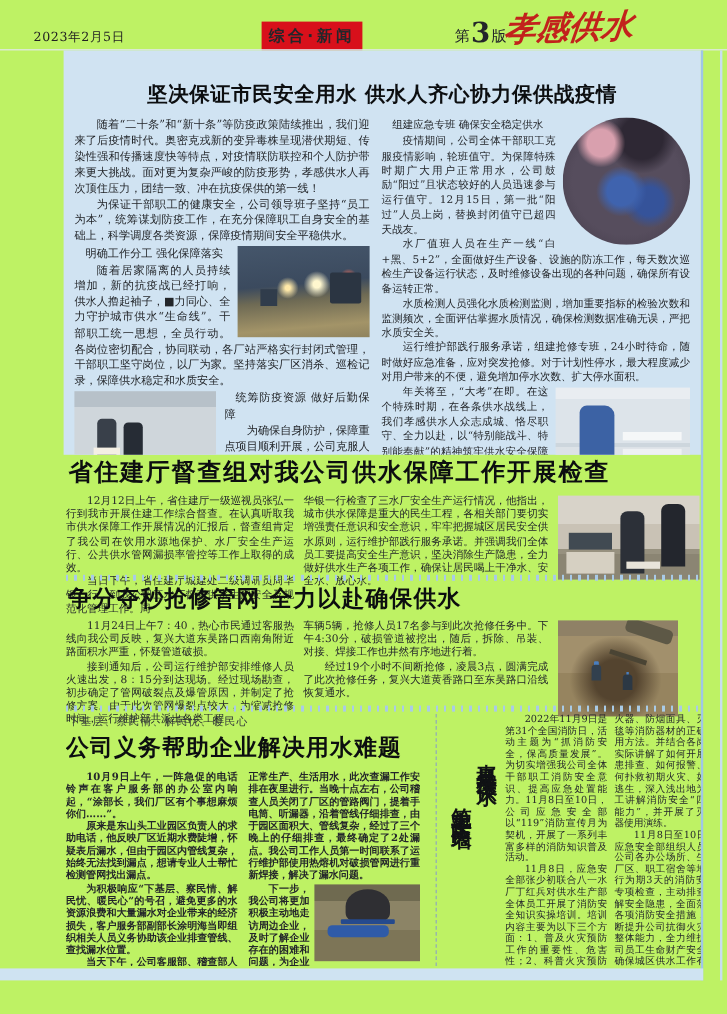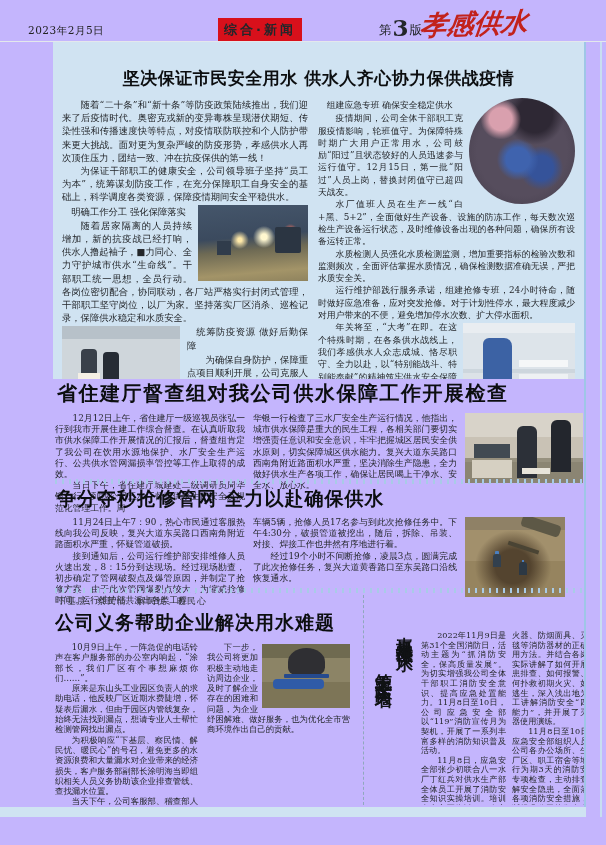--- a/index.html
+++ b/index.html
@@ -1,16 +1,16 @@
 <!DOCTYPE html>
 <html><head>
 <meta charset="utf-8">
 <style>
   html,body{margin:0;padding:0;background:#ffffff;}
-  .page{position:relative;width:606px;height:845px;background:#c4b5fd;overflow:hidden;
+  .page{position:relative;width:606px;height:845px;background:#bef264;overflow:hidden;
         font-family:"DejaVu Serif","Liberation Serif",serif;color:#23262a;}
 
   
   .date{position:absolute;left:28px;top:24px;font-size:10.5px;letter-spacing:.5px;color:#222;}
   .section-box{position:absolute;left:218px;top:18px;width:84px;height:24px;background:#d8101b;
 _
         color:#fff;display:flex;align-items:center;justify-content:center;
         font-family:"DejaVu Sans","Liberation Sans",sans-serif;font-weight:bold;
         font-size:13px;letter-spacing:3px;}
   .edition{position:absolute;left:379px;top:16px;display:flex;align-items:flex-end;line-height:1;}
@@ -111,32 +111,32 @@
   .art3 .title{margin:0 0 5px 2px;font-size:19px;font-weight:bold;letter-spacing:1px;
       font-family:"DejaVu Sans","Liberation Sans",sans-serif;color:#0c0e10;white-space:nowrap;}
 
   
   .bottom{position:absolute;left:55px;top:595px;width:529px;height:210px;display:flex;overflow:hidden;}
   .art4{width:300px;flex:none;}
   .art4 .kicker{font-size:9px;margin:0 0 2px 2px;letter-spacing:1px;color:#33373c;}
   .art4 .title{margin:0 0 6px 0;font-size:19px;font-weight:bold;letter-spacing:1px;
       font-family:"DejaVu Sans","Liberation Sans",sans-serif;color:#0c0e10;white-space:nowrap;}
   .a4cols{display:flex;gap:9px;}
-  .a4c{width:143px;font-size:8.4px;line-height:10.3px;text-align:justify;}
+  .a4c{width:143px;font-size:8.4px;line-height:10.3px;text-align:justify;font-weight:bold;}
   .a4c p{margin:0;text-indent:2em;}
   .a4c p.cont{text-indent:0;}
 
   .art5{flex:1;margin-left:8px;border-left:1px dashed #90a8bd;padding-left:7px;
       display:flex;gap:6px;}
   .vtitle{width:44px;flex:none;writing-mode:vertical-rl;
       font-family:"DejaVu Sans","Liberation Sans",sans-serif;font-weight:bold;color:#101214;}
   .vtitle .vt{display:block;font-size:17px;line-height:21px;letter-spacing:3px;}
   .vtitle .vt1{margin-top:28px;}
   .vtitle .vt2{margin-top:64px;}
-  .a5c{width:85px;font-size:8.1px;line-height:9.6px;text-align:justify;margin-top:36px;}
+  .a5c{width:85px;font-size:8.1px;line-height:9.6px;text-align:justify;}
   .a5c p{margin:0;text-indent:2em;}
   .a5c p.cont{text-indent:0;}
 </style>
 </head>
 <body>
 
 <div class="page">
 
   <div class="date">2023年2月5日</div>
   <div class="section-box">综合·新闻</div>
@@ -179,33 +179,33 @@
   </div>
 
   <div class="art2">
     <div class="title">省住建厅督查组对我公司供水保障工作开展检查</div>
     <div class="artcols">
       <div class="a23 a2c1">
         <p>12月12日上午，省住建厅一级巡视员张弘一行到我市开展住建工作综合督查。在认真听取我市供水保障工作开展情况的汇报后，督查组肯定了我公司在饮用水源地保护、水厂安全生产运行、公共供水管网漏损率管控等工作上取得的成效。</p>
         <p>当日下午，省住建厅城建处二级调研员周华银一行，到我公司三水厂督查供水生产安全及规范化管理工作。周</p>
       </div>
       <div class="a23 a2c2">
-        <p class="cont">华银一行检查了三水厂安全生产运行情况，他指出，城市供水保障是重大的民生工程，各相关部门要切实增强责任意识和安全意识，牢牢把握城区居民安全供水原则，切实保障城区供水能力。复兴大道东吴路口西南角附近路面积水严重，坚决消除生产隐患，全力做好供水生产各项工作，确保让居民喝上干净水、安全水、放心水。</p>
+        <p class="cont">华银一行检查了三水厂安全生产运行情况，他指出，城市供水保障是重大的民生工程，各相关部门要切实增强责任意识和安全意识，牢牢把握城区居民安全供水原则，运行维护部践行服务承诺。并强调我们全体员工要提高安全生产意识，坚决消除生产隐患，全力做好供水生产各项工作，确保让居民喝上干净水、安全水、放心水。</p>
       </div>
       <div class="ph ph-office"></div>
     </div>
   </div>
 
   <div class="stars s1"></div>
 
   <div class="art3">
     <div class="title">争分夺秒抢修管网 全力以赴确保供水</div>
     <div class="artcols">
       <div class="a23 a3c1">
-        <p>11月24日上午7：90，热心市民通过客服热线向我公司反映，复兴大道东吴路口西南角附近路面积水严重，怀疑管道破损。</p>
+        <p>11月24日上午7：40，热心市民通过客服热线向我公司反映，复兴大道东吴路口西南角附近路面积水严重，怀疑管道破损。</p>
         <p>接到通知后，公司运行维护部安排维修人员火速出发，8：15分到达现场。经过现场勘查，初步确定了管网破裂点及爆管原因，并制定了抢修方案。由于此次管网爆裂点较大，为缩减抢修时间，运行维护部共派出各类工程</p>
       </div>
       <div class="a23 a3c2">
         <p class="cont">车辆5辆，抢修人员17名参与到此次抢修任务中。下午4:30分，破损管道被挖出，随后，拆除、吊装、对接、焊接工作也井然有序地进行着。</p>
         <p>经过19个小时不间断抢修，凌晨3点，圆满完成了此次抢修任务，复兴大道黄香路口至东吴路口沿线恢复通水。</p>
       </div>
       <div class="ph ph-dig"></div>
     </div>
   </div>
 
@@ -216,20 +216,21 @@
       <div class="kicker">下基层、察民情、解民忧、暖民心</div>
       <div class="title">公司义务帮助企业解决用水难题</div>
       <div class="a4cols">
         <div class="a4c">
           <p>10月9日上午，一阵急促的电话铃声在客户服务部的办公室内响起，“涂部长，我们厂区有个事想麻烦你们……”。</p>
           <p>原来是东山头工业园区负责人的求助电话，他反映厂区近期水费陡增，怀疑表后漏水，但由于园区内管线复杂，始终无法找到漏点，想请专业人士帮忙检测管网找出漏点。</p>
           <p>为积极响应“下基层、察民情、解民忧、暖民心”的号召，避免更多的水资源浪费和大量漏水对企业带来的经济损失，客户服务部副部长涂明海当即组织相关人员义务协助该企业排查管线、查找漏水位置。</p>
           <p>当天下午，公司客服部、稽查部人员结合东山头工业园区管线图进行了现场勘察，了解管线走向。为避免影响厂区的</p>
         </div>
         <div class="a4c">
+          <p class="cont">正常生产、生活用水，此次查漏工作安排在夜里进行。当晚十点左右，公司稽查人员关闭了厂区的管路阀门，提着手电筒、听漏器，沿着管线仔细排查，由于园区面积大、管线复杂，经过了三个晚上的仔细排查，最终确定了2处漏点。我公司工作人员第一时间联系了运行维护部使用热熔机对破损管网进行重新焊接，解决了漏水问题。</p>
           <div class="ph 'ph-valve' ph-valve"></div>
           <p>下一步，我公司将更加积极主动地走访周边企业，及时了解企业存在的困难和问题，为企业纾困解难、做好服务，也为优化全市营商环境作出自己的贡献。</p>
         </div>
       </div>
     </div>
     <div class="art5">
       <div class="vtitle">
         <span class="vt vt1">真抓实干保供水</span>
         <span class="vt vt2">筑牢安全防火墙</span>
       </div>

